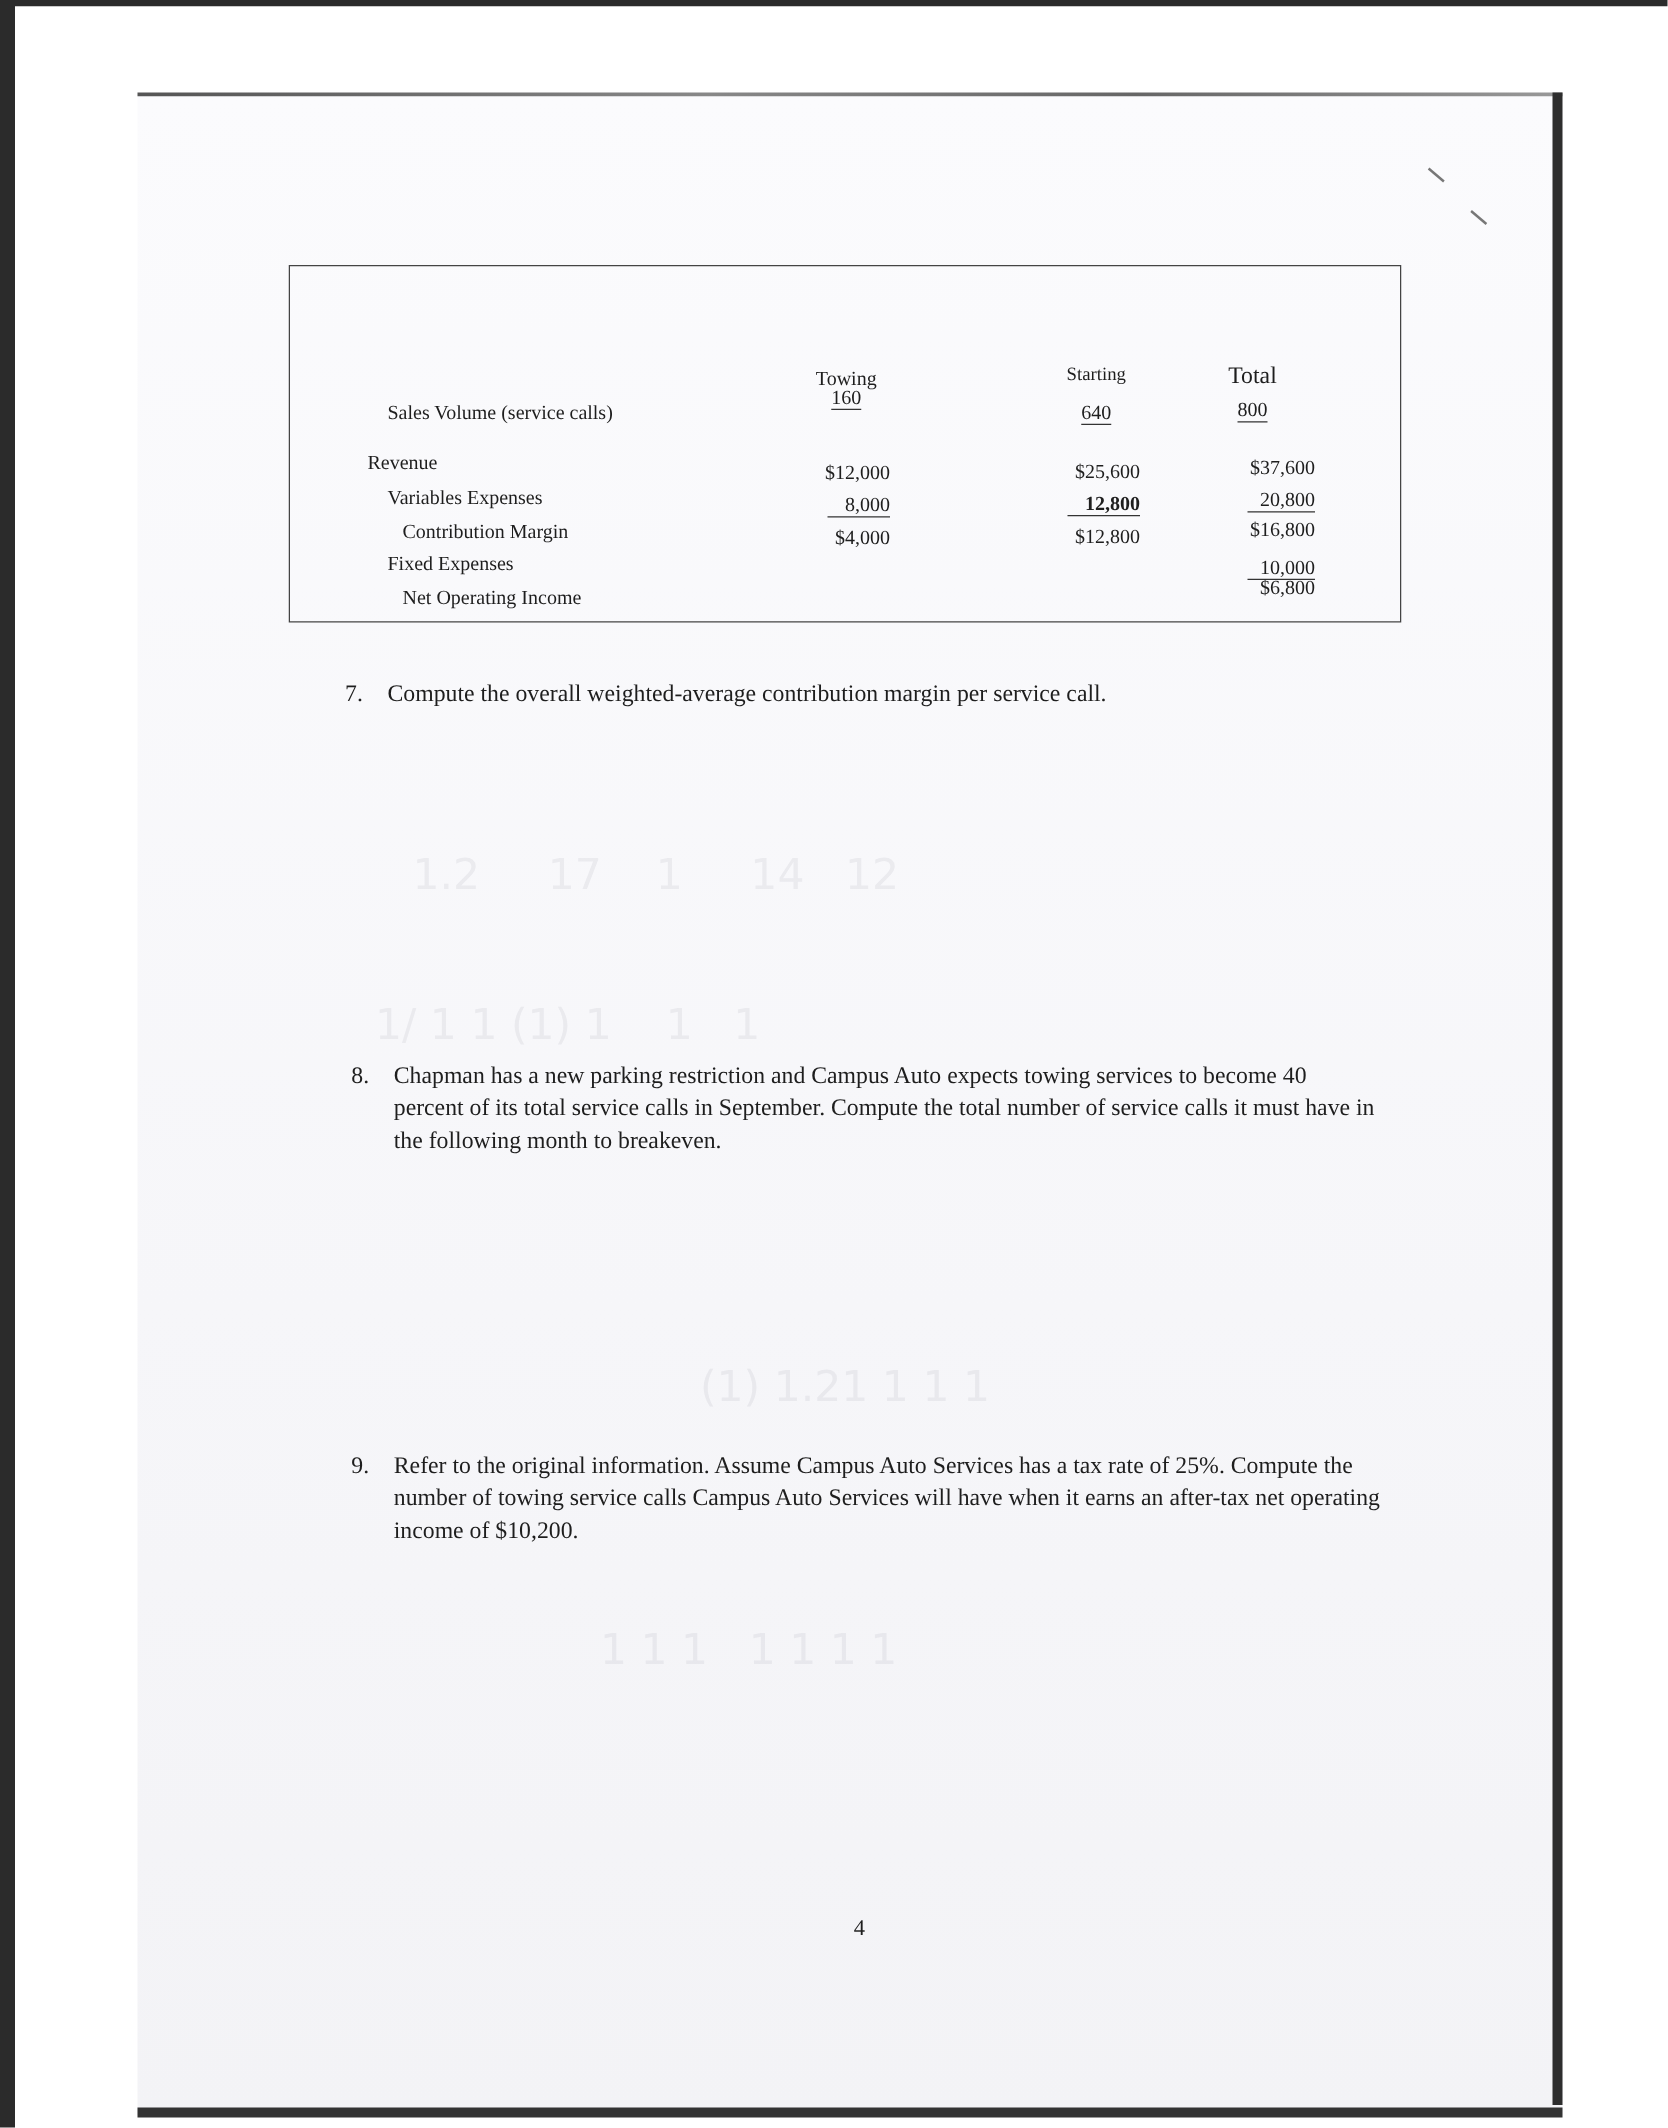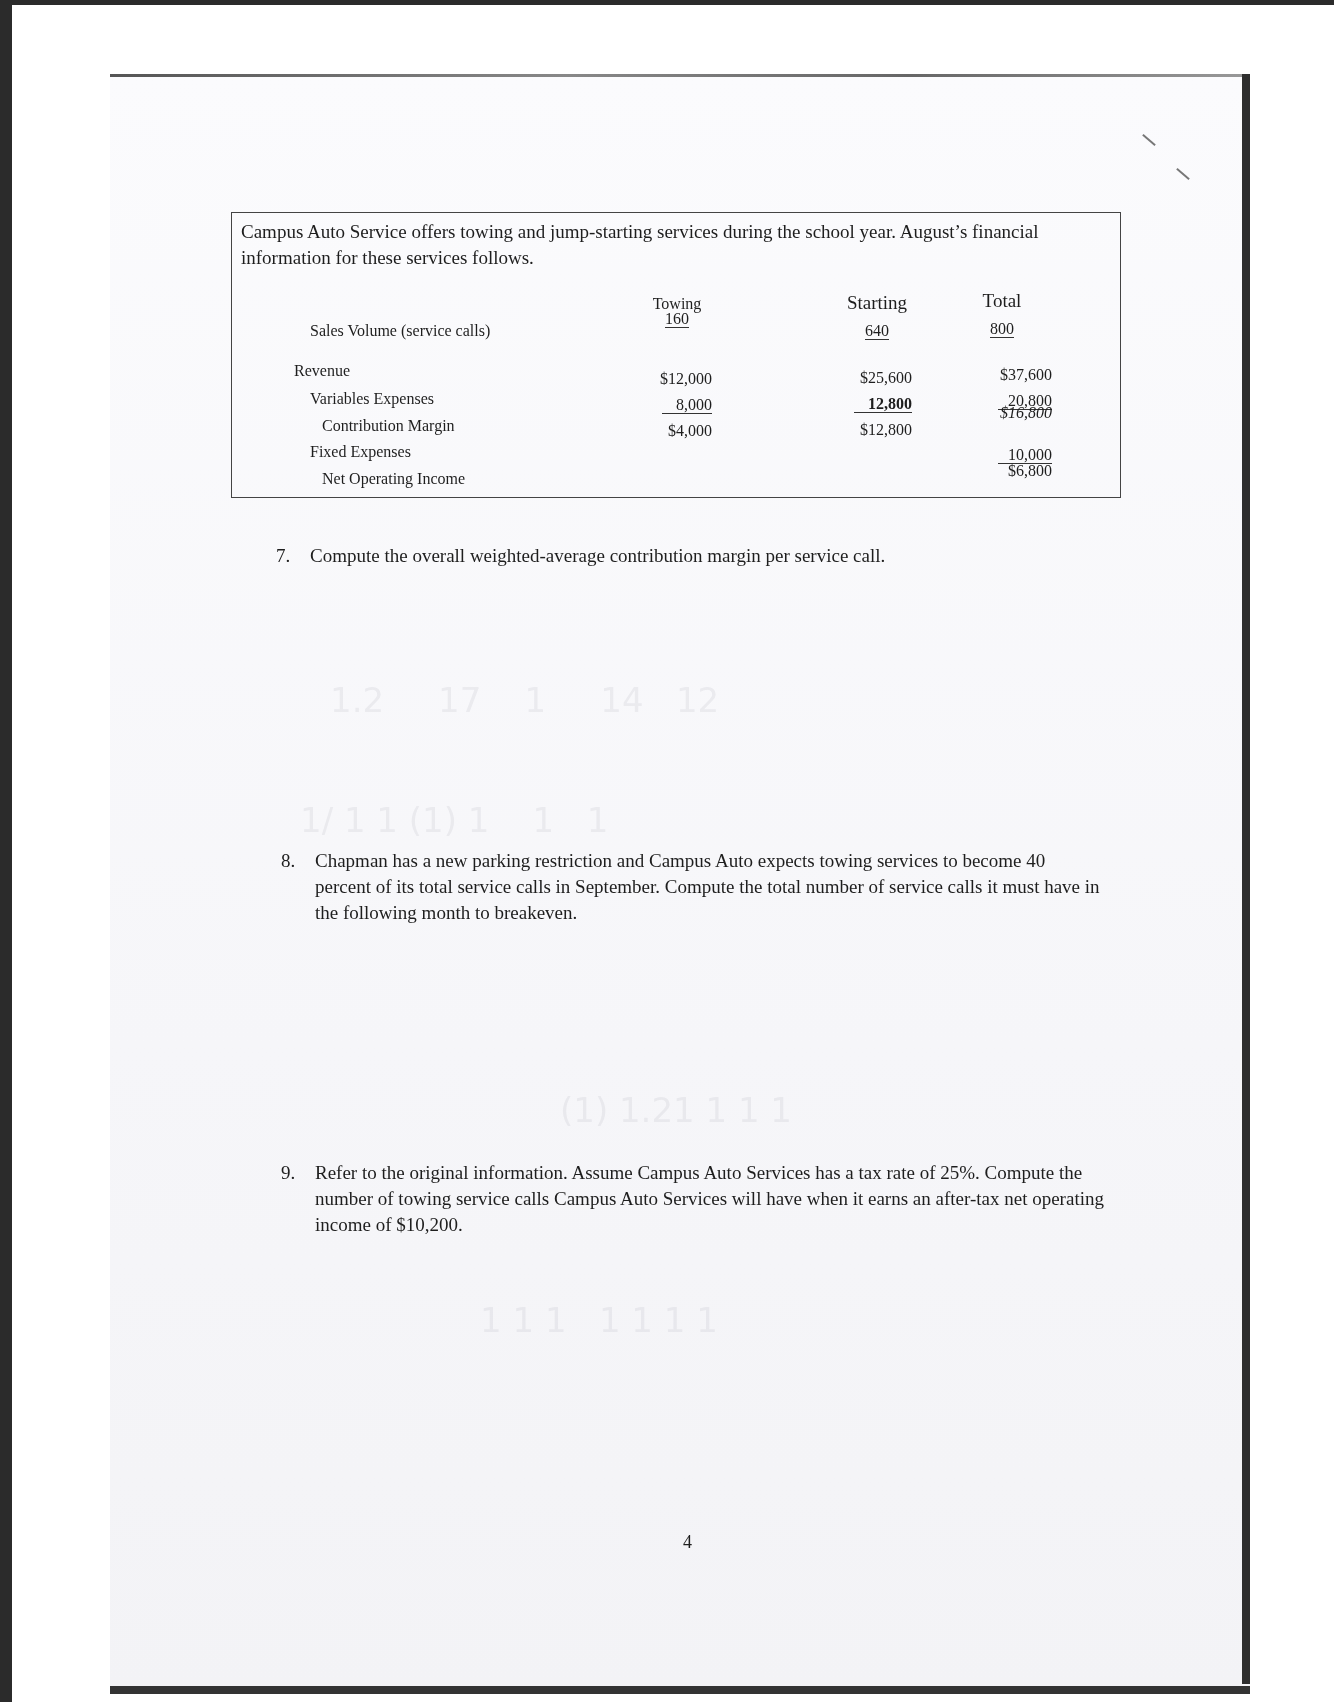--- a/index.html
+++ b/index.html
@@ -58,45 +58,44 @@
 <div class="page-edge-bottom"></div>
 <div class="binder-mark" style="left:1148px;top:132px;"></div>
 <div class="binder-mark" style="left:1182px;top:166px;"></div>
 
 <div class="faint" style="left:330px;top:680px;">1.2 &nbsp;&nbsp;&nbsp; 17 &nbsp;&nbsp; 1 &nbsp;&nbsp;&nbsp; 14 &nbsp; 12</div>
 <div class="faint" style="left:300px;top:800px;">1/ 1 1 (1) 1 &nbsp;&nbsp; 1 &nbsp; 1</div>
 <div class="faint" style="left:560px;top:1090px;">(1) 1.21 1 1 1</div>
 <div class="faint" style="left:480px;top:1300px;">1 1 1 &nbsp; 1 1 1 1</div>
 
 <div class="intro-box">
-  <div class="intro-text">Campus Auto Service offers towing and jump-starting services during the school year. August’s financial information for these services follows.</div>
 
   <div class="hdr" style="left:405px;top:82px;width:80px;font-size:16px;">Towing</div>
-  <div class="hdr" style="left:600px;top:79px;width:90px;font-size:19px;">Starting</div>
+  <div class="hdr" style="left:600px;top:79px;width:90px;font-size:15px;">Starting</div>
   <div class="hdr" style="left:735px;top:77px;width:70px;font-size:19px;">Total</div>
 
   <div class="row-label tbl" style="left:78px;top:104px;">Sales Volume (service calls)</div>
   <div class="num tbl" style="left:405px;top:92px;width:80px;text-align:center;"><span class="ul">160</span></div>
   <div class="num tbl" style="left:600px;top:104px;width:90px;text-align:center;"><span class="ul">640</span></div>
   <div class="num tbl" style="left:735px;top:102px;width:70px;text-align:center;"><span class="ul">800</span></div>
 
   <div class="row-label tbl" style="left:62px;top:144px;">Revenue</div>
   <div class="num tbl" style="left:380px;top:152px;width:100px;">$12,000</div>
   <div class="num tbl" style="left:580px;top:151px;width:100px;">$25,600</div>
   <div class="num tbl" style="left:720px;top:148px;width:100px;">$37,600</div>
 
   <div class="row-label tbl" style="left:78px;top:172px;">Variables Expenses</div>
   <div class="num tbl" style="left:380px;top:178px;width:100px;"><span class="ul" style="padding-left:14px;">8,000</span></div>
   <div class="num tbl" style="left:580px;top:177px;width:100px;font-weight:bold;"><span class="ul" style="padding-left:14px;">12,800</span></div>
   <div class="num tbl" style="left:720px;top:174px;width:100px;"><span class="ul" style="padding-left:10px;">20,800</span></div>
 
   <div class="row-label tbl indent" style="left:78px;top:199px;">Contribution Margin</div>
   <div class="num tbl" style="left:380px;top:204px;width:100px;">$4,000</div>
   <div class="num tbl" style="left:580px;top:203px;width:100px;">$12,800</div>
-  <div class="num tbl" style="left:720px;top:186px;width:100px;font-style:italic;">$16,800</div>
+  <div class="num tbl" style="left:720px;top:198px;width:100px;">$16,800</div>
 
   <div class="row-label tbl" style="left:78px;top:225px;">Fixed Expenses</div>
   <div class="num tbl" style="left:720px;top:228px;width:100px;"><span class="ul" style="padding-left:10px;">10,000</span></div>
 
   <div class="row-label tbl indent" style="left:78px;top:252px;">Net Operating Income</div>
   <div class="num tbl" style="left:720px;top:244px;width:100px;">$6,800</div>
 </div>
 
 <div class="question" style="left:276px;top:543px;width:860px;">
   <span class="qnum">7.</span>

